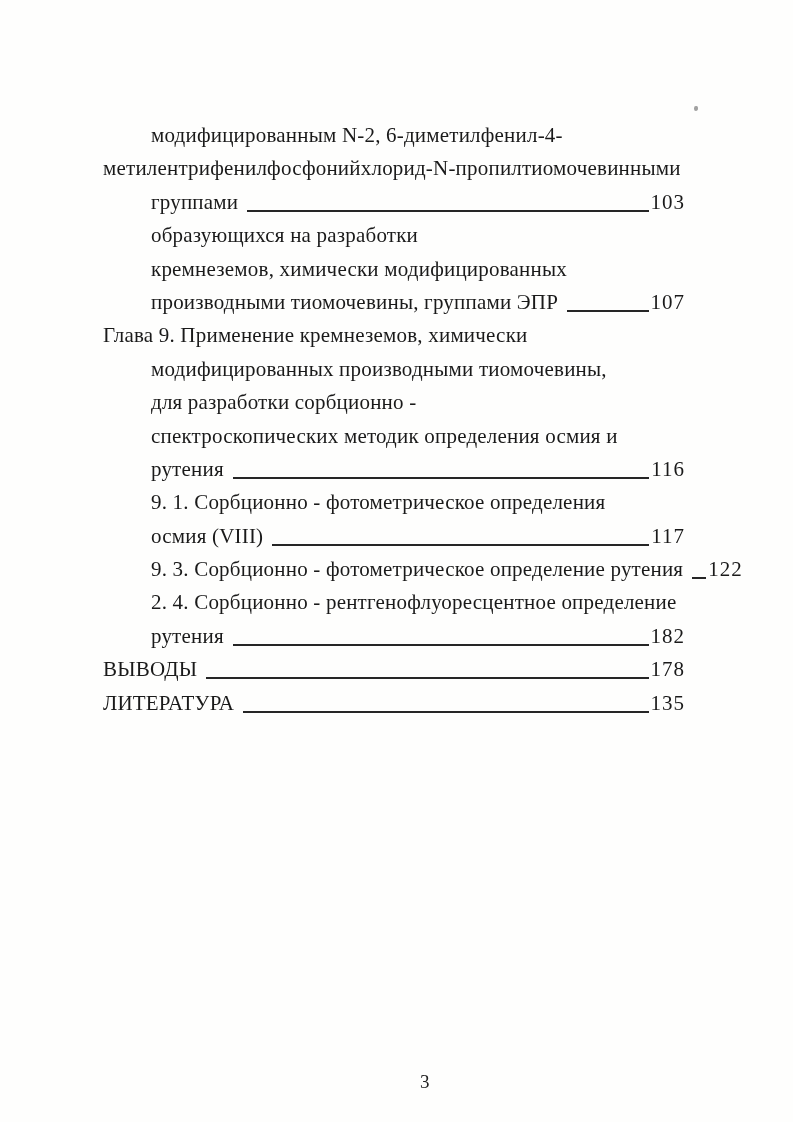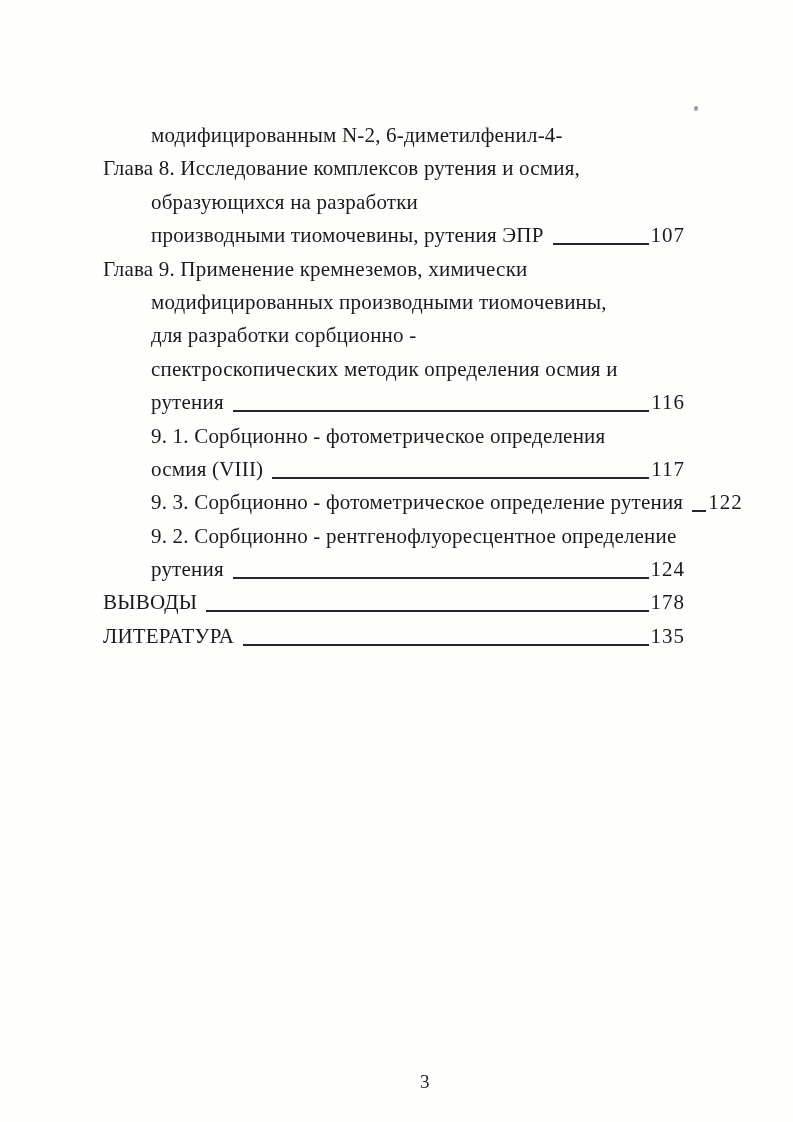--- a/index.html
+++ b/index.html
@@ -69,27 +69,35 @@
 </head>
 <body>
 
 <div class="page">
   <div class="speck"></div>
   <div class="toc" id="toc">
       <div class="toc-line indent1">
         <span class="toc-text">модифицированным N-2, 6-диметилфенил-4-</span>
       </div>
       <div class="toc-line indent0">
-        <span class="toc-text">Глава 8. Исследование комплексов рутения и осмия,</span>
+        <span class="toc-text">метилентрифенилфосфонийхлорид-N-пропилтиомочевинными</span>
+      </div>
+      <div class="toc-line indent1">
+        <span class="toc-text">группами</span>
+        <span class="leader"></span>
+        <span class="pagenum">103</span>
       </div>
       <div class="toc-line indent1">
         <span class="toc-text">образующихся на разработки</span>
       </div>
       <div class="toc-line indent1">
-        <span class="toc-text">производными тиомочевины, рутения ЭПР</span>
+        <span class="toc-text">кремнеземов, химически модифицированных</span>
+      </div>
+      <div class="toc-line indent1">
+        <span class="toc-text">производными тиомочевины, группами ЭПР</span>
         <span class="leader"></span>
         <span class="pagenum">107</span>
       </div>
       <div class="toc-line indent0">
         <span class="toc-text">Глава 9. Применение кремнеземов, химически</span>
       </div>
       <div class="toc-line indent1">
         <span class="toc-text">модифицированных производными тиомочевины,</span>
       </div>
       <div class="toc-line indent1">
@@ -110,26 +118,26 @@
         <span class="toc-text">осмия (VIII)</span>
         <span class="leader"></span>
         <span class="pagenum">117</span>
       </div>
       <div class="toc-line indent1">
         <span class="toc-text">9. 3. Сорбционно - фотометрическое определение рутения</span>
         <span class="leader"></span>
         <span class="pagenum">122</span>
       </div>
       <div class="toc-line indent1">
-        <span class="toc-text">9. 2. Сорбционно - рентгенофлуоресцентное определение</span>
+        <span class="toc-text">2. 4. Сорбционно - рентгенофлуоресцентное определение</span>
       </div>
       <div class="toc-line indent1">
         <span class="toc-text">рутения</span>
         <span class="leader"></span>
-        <span class="pagenum">124</span>
+        <span class="pagenum">182</span>
       </div>
       <div class="toc-line indent0">
         <span class="toc-text">ВЫВОДЫ</span>
         <span class="leader"></span>
         <span class="pagenum">178</span>
       </div>
       <div class="toc-line indent0">
         <span class="toc-text">ЛИТЕРАТУРА</span>
         <span class="leader"></span>
         <span class="pagenum">135</span>

